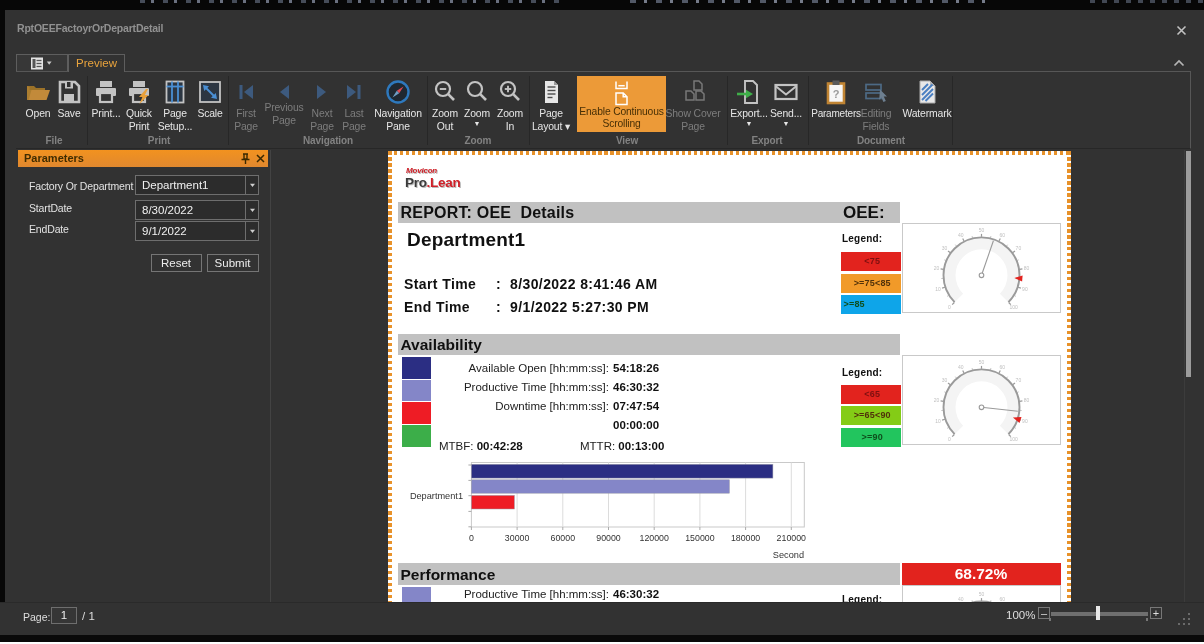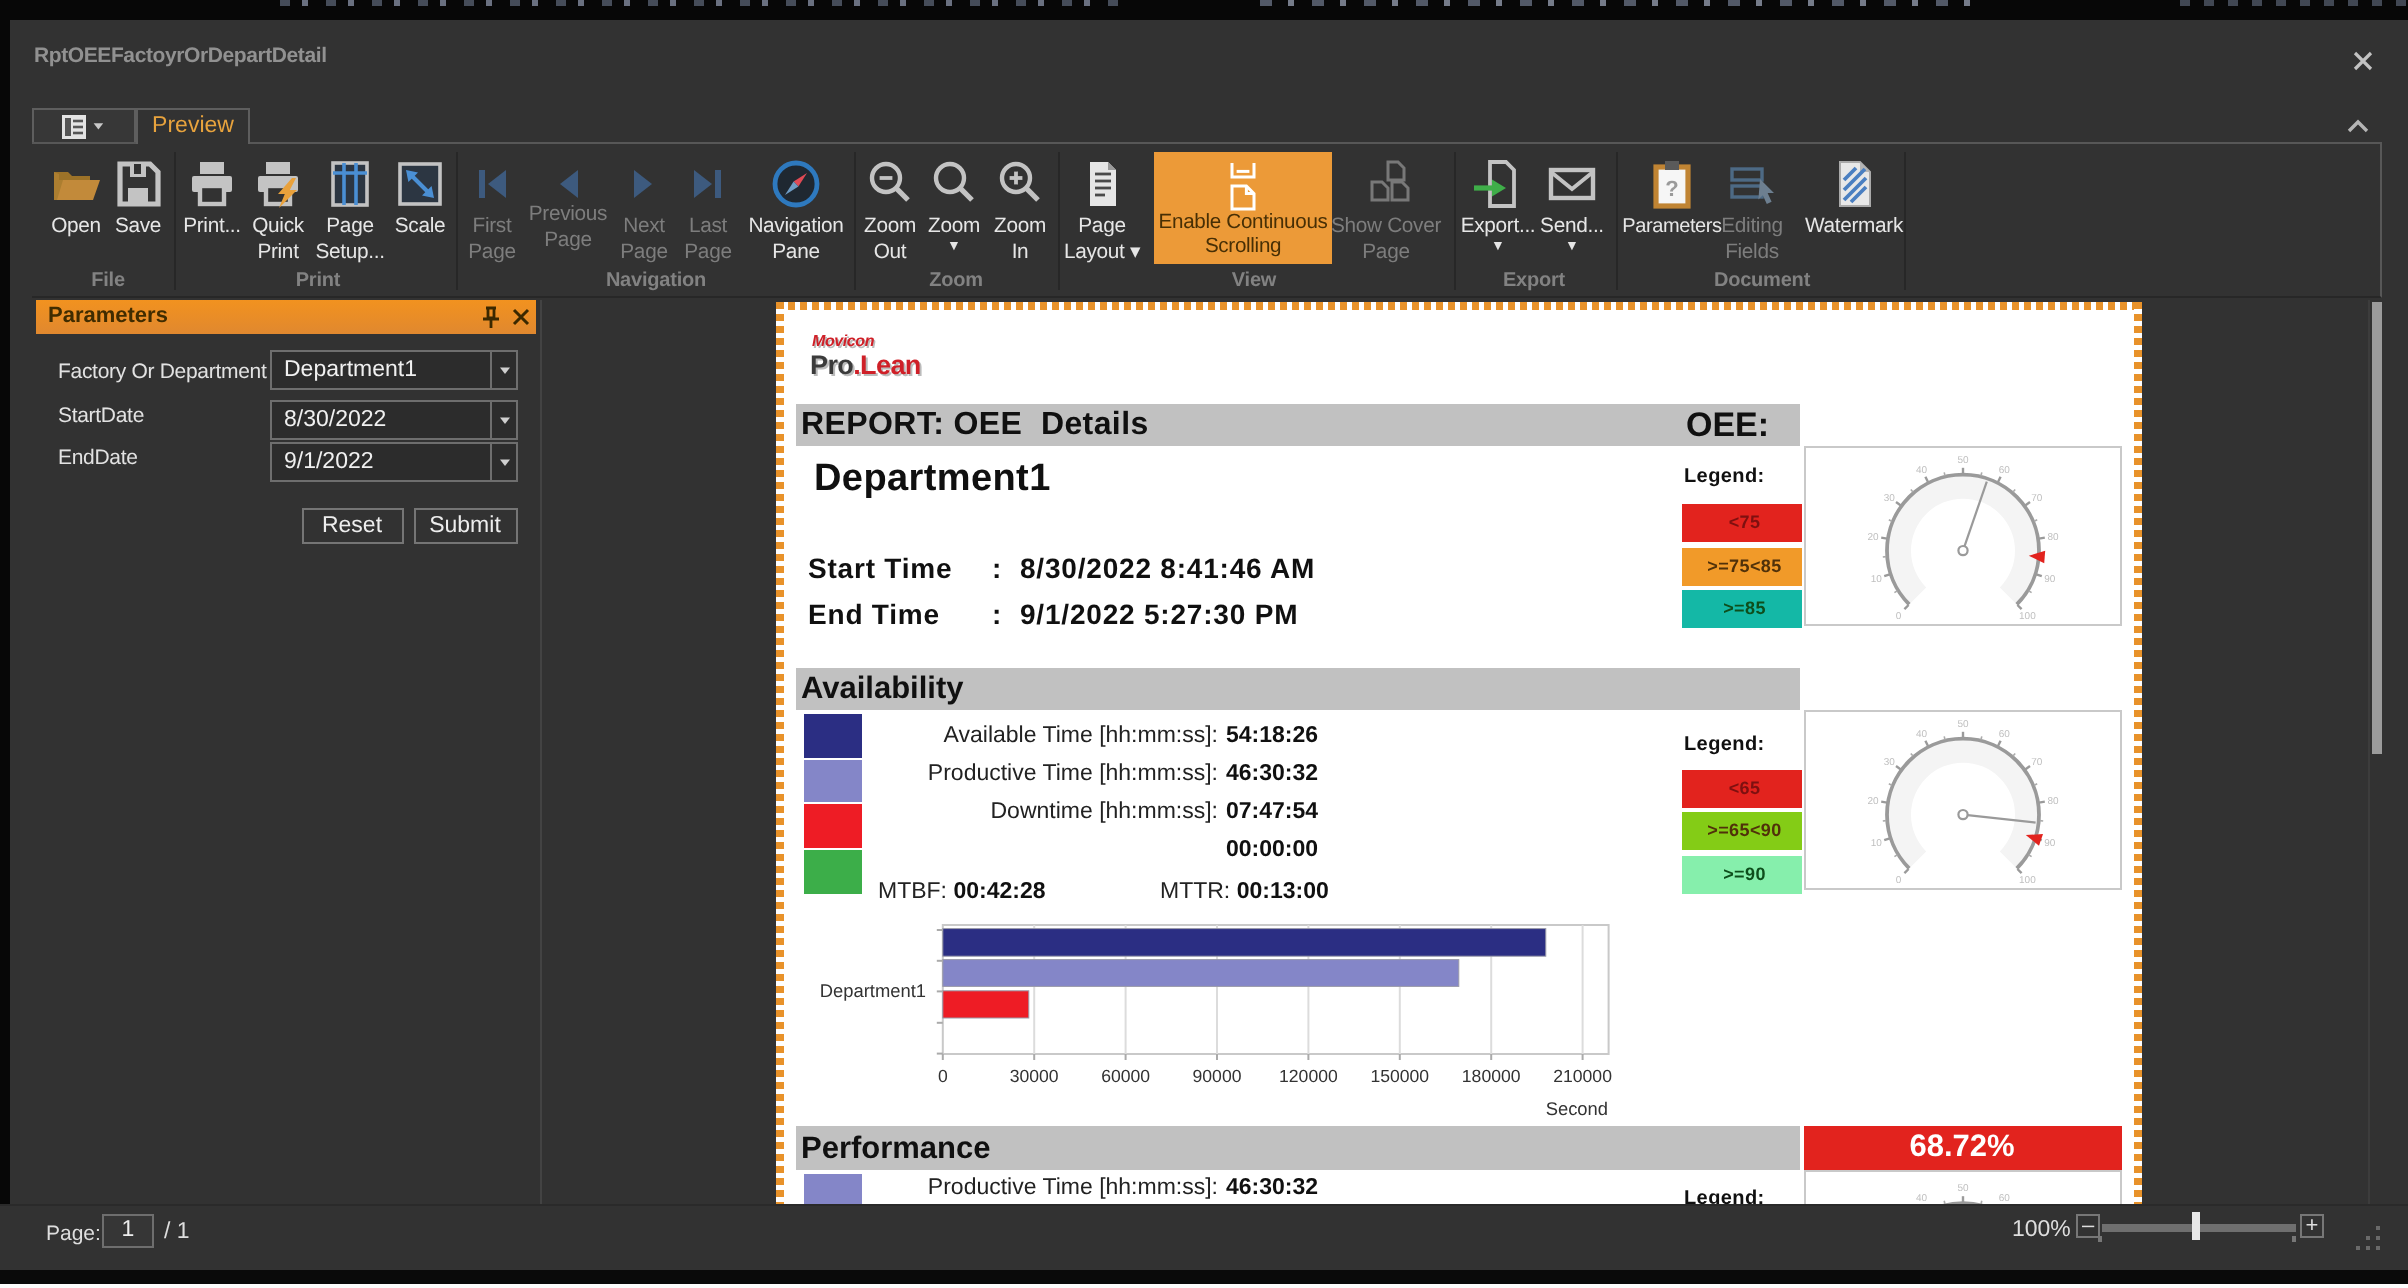--- a/index.html
+++ b/index.html
@@ -283,21 +283,21 @@
     <div class="abs" style="left:407px;top:228.5px;font-size:19px;letter-spacing:0.2px;font-weight:bold;color:#101010">Department1</div>
     <div class="abs" style="left:404px;top:275.5px;font-size:14px;letter-spacing:0.4px;font-weight:bold;color:#101010">Start Time</div>
     <div class="abs" style="left:496px;top:275.5px;font-size:14px;letter-spacing:0.4px;font-weight:bold;color:#101010">:</div>
     <div class="abs" style="left:510px;top:275.5px;font-size:14px;letter-spacing:0.4px;font-weight:bold;color:#101010">8/30/2022 8:41:46 AM</div>
     <div class="abs" style="left:404px;top:298.5px;font-size:14px;letter-spacing:0.4px;font-weight:bold;color:#101010">End Time</div>
     <div class="abs" style="left:496px;top:298.5px;font-size:14px;letter-spacing:0.4px;font-weight:bold;color:#101010">:</div>
     <div class="abs" style="left:510px;top:298.5px;font-size:14px;letter-spacing:0.4px;font-weight:bold;color:#101010">9/1/2022 5:27:30 PM</div>
     <div class="abs" style="left:842px;top:233px;font-size:10px;letter-spacing:0.2px;font-weight:bold;color:#101010">Legend:</div>
     <div class="abs" style="left:840.5px;top:252px;width:60.5px;height:19px;background:#e2231e;font-size:9px;letter-spacing:0.2px;font-weight:bold;color:#7e1010;text-align:center;line-height:19px;text-indent:3px">&lt;75</div>
     <div class="abs" style="left:840.5px;top:273.5px;width:60.5px;height:19px;background:#f19a29;font-size:9px;letter-spacing:0.2px;font-weight:bold;color:#50310a;text-align:center;line-height:19px;text-indent:3px">&gt;=75&lt;85</div>
-    <div class="abs" style="left:840.5px;top:294.5px;width:60.5px;height:19px;background:#14b8a6;font-size:9px;letter-spacing:0.2px;font-weight:bold;color:#0e4e1c;text-align:center;line-height:19px;text-indent:3px">&gt;=85</div>
+    <div class="abs" style="left:840.5px;top:294.5px;width:60.5px;height:19px;background:#0ea5e9;font-size:9px;letter-spacing:0.2px;font-weight:bold;color:#0e4e1c;line-height:19px;text-indent:3px">&gt;=85</div>
     <div class="abs" style="left:398px;top:333.5px;width:502px;height:21.5px;background:#c1c1c1"></div>
     <div class="abs" style="left:400.5px;top:336px;font-size:15.5px;font-weight:bold;color:#101010">Availability</div>
     <div class="abs" style="left:901.5px;top:355px;width:159px;height:90px;background:#fff;border:1px solid #c9c9c9"></div>
     <svg class="abs" style="left:901px;top:355px" width="160" height="91" viewBox="901 355 160 91">
       <path d="M 954.6 434.2 A 38 38 0 1 1 1008.4 434.2 L 999.9 425.7 A 26 26 0 1 0 963.1 425.7 Z" fill="#f4f4f4"></path>
       <path d="M 954.6 434.2 A 38 38 0 1 1 1008.4 434.2" fill="none" stroke="#9a9a9a" stroke-width="1.9"></path>
       <line x1="954.3" y1="434.5" x2="952.2" y2="436.6" stroke="#9a9a9a" stroke-width="1.2"></line>
       <text x="949.3" y="441.3" font-size="5" fill="#c0c0c0" text-anchor="middle">0</text>
       <line x1="948.7" y1="427.4" x2="947.2" y2="428.3" stroke="#ababab" stroke-width="0.8"></line>
       <line x1="944.9" y1="419.2" x2="942.1" y2="420.1" stroke="#9a9a9a" stroke-width="1.2"></line>
@@ -330,33 +330,33 @@
       <line x1="1008.7" y1="434.5" x2="1010.8" y2="436.6" stroke="#9a9a9a" stroke-width="1.2"></line>
       <text x="1013.7" y="441.3" font-size="5" fill="#c0c0c0" text-anchor="middle">100</text>
       <path d="M 1012.9 417.5 L 1021.5 417 L 1019.5 422.9 Z" fill="#e2231e"></path>
       <line x1="981.5" y1="407.3" x2="1017.8" y2="411.3" stroke="#9a9a9a" stroke-width="1.1"></line>
       <circle cx="981.5" cy="407.3" r="2.3" fill="#fff" stroke="#9a9a9a" stroke-width="1.1"></circle>
     </svg>
     <div class="abs" style="left:402px;top:356.8px;width:29px;height:21.8px;background:#2b2e83"></div>
     <div class="abs" style="left:402px;top:379.6px;width:29px;height:21.8px;background:#8486c8"></div>
     <div class="abs" style="left:402px;top:402.4px;width:29px;height:21.8px;background:#ee1c25"></div>
     <div class="abs" style="left:402px;top:425.2px;width:29px;height:21.8px;background:#3cae49"></div>
-    <div class="abs" style="left:310px;top:361.5px;width:299px;text-align:right;font-size:11.5px;color:#222">Available Time [hh:mm:ss]:</div>
+    <div class="abs" style="left:310px;top:361.5px;width:299px;text-align:right;font-size:11.5px;color:#222">Available Open [hh:mm:ss]:</div>
     <div class="abs" style="left:613px;top:361.5px;font-size:11.5px;font-weight:bold;color:#101010">54:18:26</div>
     <div class="abs" style="left:310px;top:380.5px;width:299px;text-align:right;font-size:11.5px;color:#222">Productive Time [hh:mm:ss]:</div>
     <div class="abs" style="left:613px;top:380.5px;font-size:11.5px;font-weight:bold;color:#101010">46:30:32</div>
     <div class="abs" style="left:310px;top:399.5px;width:299px;text-align:right;font-size:11.5px;color:#222">Downtime [hh:mm:ss]:</div>
     <div class="abs" style="left:613px;top:399.5px;font-size:11.5px;font-weight:bold;color:#101010">07:47:54</div>
     <div class="abs" style="left:613px;top:418.5px;font-size:11.5px;font-weight:bold;color:#101010">00:00:00</div>
     <div class="abs" style="left:439px;top:439.5px;font-size:11.5px;color:#222">MTBF: <b style="color:#101010">00:42:28</b></div>
     <div class="abs" style="left:580px;top:439.5px;font-size:11.5px;color:#222">MTTR: <b style="color:#101010">00:13:00</b></div>
     <div class="abs" style="left:842px;top:367px;font-size:10px;letter-spacing:0.2px;font-weight:bold;color:#101010">Legend:</div>
     <div class="abs" style="left:840.5px;top:385px;width:60.5px;height:19px;background:#e2231e;font-size:9px;letter-spacing:0.2px;font-weight:bold;color:#7e1010;text-align:center;line-height:19px;text-indent:3px">&lt;65</div>
     <div class="abs" style="left:840.5px;top:406.3px;width:60.5px;height:19px;background:#84cc16;font-size:9px;letter-spacing:0.2px;font-weight:bold;color:#50310a;text-align:center;line-height:19px;text-indent:3px">&gt;=65&lt;90</div>
-    <div class="abs" style="left:840.5px;top:427.6px;width:60.5px;height:19px;background:#86efac;font-size:9px;letter-spacing:0.2px;font-weight:bold;color:#0e4e1c;text-align:center;line-height:19px;text-indent:3px">&gt;=90</div>
+    <div class="abs" style="left:840.5px;top:427.6px;width:60.5px;height:19px;background:#22c55e;font-size:9px;letter-spacing:0.2px;font-weight:bold;color:#0e4e1c;text-align:center;line-height:19px;text-indent:3px">&gt;=90</div>
     <svg class="abs" style="left:390px;top:455px" width="430" height="110" viewBox="390 455 430 110">
       <rect x="471.4" y="462.5" width="332.9" height="64.5" fill="#fff" stroke="#c9c9c9" stroke-width="1"></rect>
       <line x1="517.1" y1="462.5" x2="517.1" y2="527" stroke="#dcdcdc" stroke-width="1"></line>
       <line x1="562.8" y1="462.5" x2="562.8" y2="527" stroke="#dcdcdc" stroke-width="1"></line>
       <line x1="608.5" y1="462.5" x2="608.5" y2="527" stroke="#dcdcdc" stroke-width="1"></line>
       <line x1="654.2" y1="462.5" x2="654.2" y2="527" stroke="#dcdcdc" stroke-width="1"></line>
       <line x1="699.9" y1="462.5" x2="699.9" y2="527" stroke="#dcdcdc" stroke-width="1"></line>
       <line x1="745.6" y1="462.5" x2="745.6" y2="527" stroke="#dcdcdc" stroke-width="1"></line>
       <line x1="791.3" y1="462.5" x2="791.3" y2="527" stroke="#dcdcdc" stroke-width="1"></line>
       <rect x="471.4" y="464.3" width="301.5" height="13.8" fill="#2b2e83" stroke="#9a9aa8" stroke-width="0.5"></rect>

